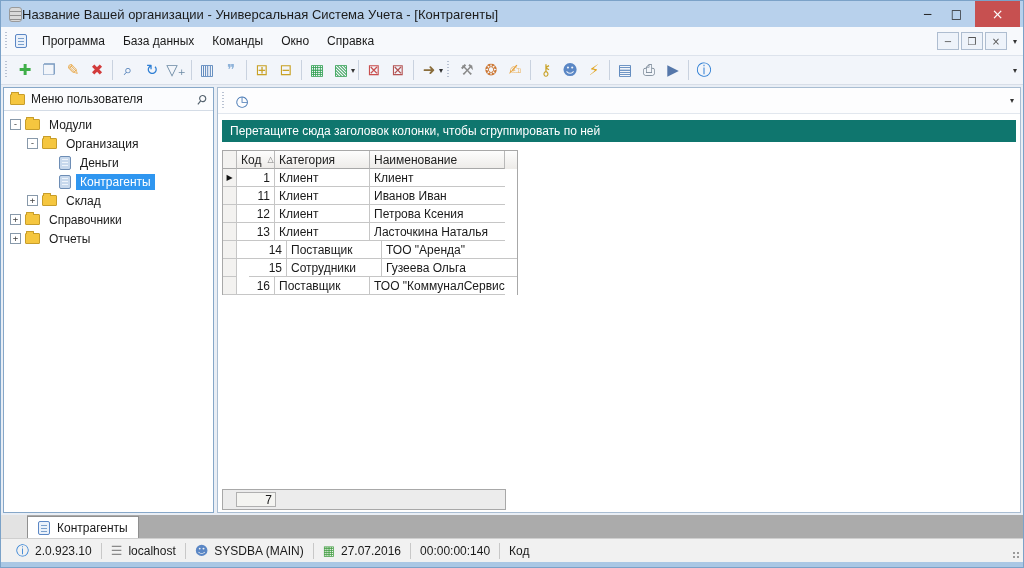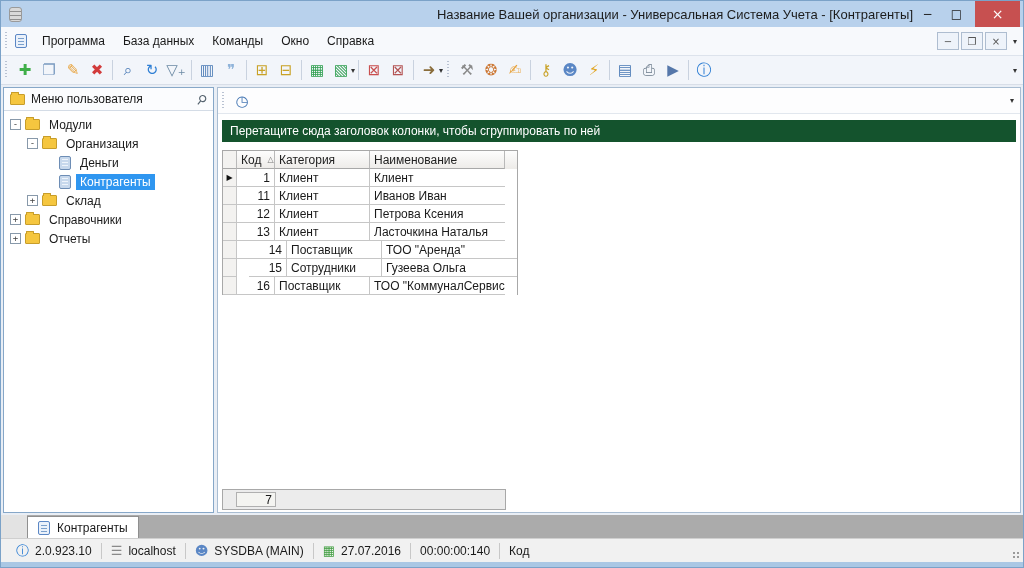--- a/index.html
+++ b/index.html
@@ -6,21 +6,21 @@
   html,body { width:1024px; height:568px; overflow:hidden; }
   body { font-family:"Liberation Sans", sans-serif; font-size:12px; color:#1a1a1a; background:#cfe0f0; }
 
   .window { width:1024px; height:568px; display:flex; flex-direction:column;
             border:1px solid #7ba2c8; background:#f0f4f9; }
 
   
   .titlebar { height:26px; background:#b8d1ec; display:flex; align-items:center; flex:0 0 auto; }
   .title-icon { width:13px; height:15px; margin-left:8px; border-radius:3px;
                 background:repeating-linear-gradient(#d9d9d9 0 3px,#8f8f8f 3px 4px); border:1px solid #9a9a9a; }
-  .title-text { flex:1; text-align:right; font-size:13px; color:#1c1c1c; }
+  .title-text { flex:1; text-align:left; font-size:13px; color:#1c1c1c; }
   .win-controls { display:flex; align-items:center; height:100%; }
   .win-btn { width:29px; height:20px; display:flex; align-items:center; justify-content:center;
              color:#222; font-size:12px; cursor:default; font-family:"DejaVu Sans",sans-serif; }
   .win-btn.close { width:45px; height:26px; background:#c75050; color:#fff; font-size:14px; margin-left:4px; margin-right:3px;}
 
   
   .menubar { height:29px; background:#f7f9fc; border-bottom:1px solid #dde3ec; display:flex; align-items:center; flex:0 0 auto; }
   .grip { width:5px; height:18px; margin:0 3px 0 4px;
           background:repeating-linear-gradient(#b9c2d2 0 1px,transparent 1px 3px); background-size:2px 100%; background-repeat:repeat-y; }
   .doc-icon { width:12px; height:14px; background:#eaf1fa; border:1px solid #5b87c5; border-radius:2px; position:relative; margin:0 6px 0 2px;}
@@ -59,21 +59,21 @@
   .tree .folder-icon { margin-right:5px; flex:0 0 auto;}
   .tree-doc { width:12px; height:14px; background:#c7d8ec; border:1px solid #6d8db5; border-radius:2px; margin-right:5px; position:relative; flex:0 0 auto;}
   .tree-doc:before { content:""; position:absolute; left:2px; right:2px; top:2px; height:1px; background:#eef4fb;
                      box-shadow:0 3px 0 #eef4fb,0 6px 0 #eef4fb; }
   .tree-label { padding:1px 4px; }
   .tree-label.sel { background:#2f96f0; color:#fff; }
 
   .content { flex:1; margin-left:3px; background:#fff; border:1px solid #a9bdd2; display:flex; flex-direction:column; position:relative; min-width:0;}
   .subtoolbar { height:26px; background:#fdfdfe; border-bottom:1px solid #e2e7ee; display:flex; align-items:center; flex:0 0 auto;}
 
-  .group-panel { margin:6px 4px 0 4px; height:22px; background:#14532d; color:#fff; display:flex; align-items:center;
+  .group-panel { margin:6px 4px 0 4px; height:22px; background:#0f766e; color:#fff; display:flex; align-items:center;
                  padding:9px 8px; flex:0 0 auto; }
 
   .grid-wrap { flex:1; position:relative; margin:8px 4px 0 4px; min-height:0;}
   .grid { display:inline-block; border:1px solid #a8a8a8; border-bottom:none;}
   .g-row { display:flex; height:18px; }
   .g-cell { border-right:1px solid #c6c6c6; border-bottom:1px solid #c6c6c6; padding:1px 4px; overflow:hidden;
             white-space:nowrap; display:flex; align-items:center; }
   .g-cell:last-child { border-right:none; }
   .g-head { background:linear-gradient(#fdfdfd,#edebe8); }
   .g-head .g-cell { border-right:1px solid #b9b9b9; border-bottom:1px solid #a8a8a8; color:#222; }

